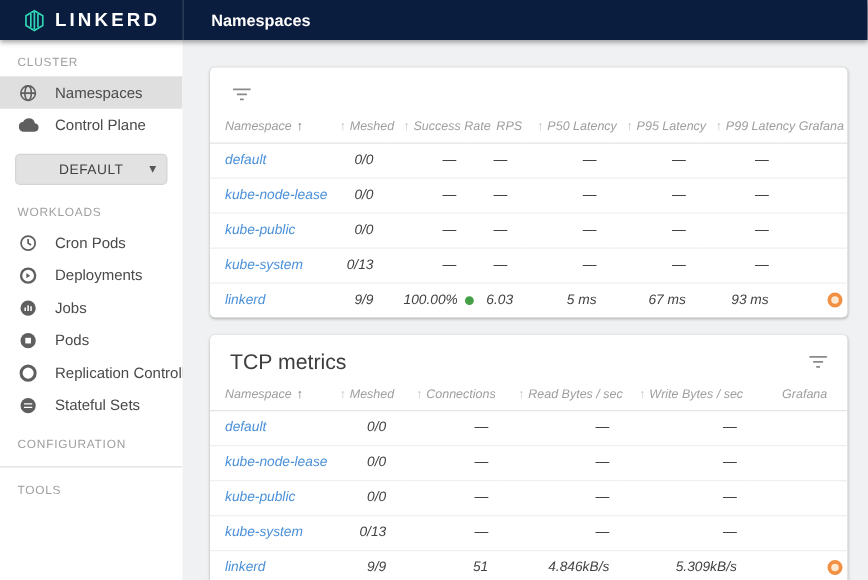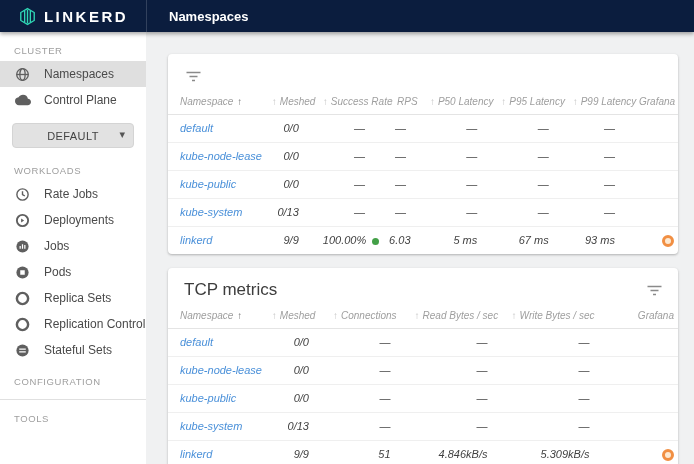--- a/index.html
+++ b/index.html
@@ -37,21 +37,21 @@
           padding:22px 16px 0 22px; }
   .card { background:#fff; border-radius:4px; margin-bottom:14px;
           box-shadow:0 1px 3px rgba(0,0,0,.16), 0 1px 2px rgba(0,0,0,.12); }
   .card-head { display:flex; justify-content:space-between; align-items:flex-start;
                padding:10px 14px 2px 16px; }
   .card-title { font-size:17px; color:#3d3d3d; line-height:24px; }
   .filter-btn { padding:4px 2px; cursor:pointer; }
 
   table { width:100%; border-collapse:collapse; table-layout:fixed;font-style:italic; }
   th { font-size:10px; font-weight:normal; color:#9e9e9e; padding:4px 12px 7px;
-       text-align:right; white-space:nowrap; border-bottom:1px solid #e4e4e4; cursor:pointer; }
+       white-space:nowrap; border-bottom:1px solid #e4e4e4; cursor:pointer; }
   th.th-ns { text-align:left; }
   td { font-size:11px; color:#424242; padding:7px 12px; line-height:13px;
        text-align:right; white-space:nowrap; border-bottom:1px solid #efefef; }
   tr:last-child td { border-bottom:none; }
   td.ns { text-align:left; }
   td.ns a { color:#4a90d9; text-decoration:none; cursor:pointer; }
   .arr-light { color:#c4c4c4; font-size:10px; margin-right:3px; }
   .arr-dark  { color:#6f6f6f; font-size:10px; margin-left:4px; }
   th.graf, td.graf { padding-right:4px;margin-left:16px; }
   .dot { display:inline-block; width:7px; height:7px; border-radius:50%;
@@ -112,21 +112,21 @@
 
   <div class="side-item">
     <span class="icon">
       <svg width="15" height="15" viewBox="0 0 16 16">
           <g stroke="#5f5f5f" stroke-width="1.5" fill="none">
         <circle cx="8" cy="8" r="6"></circle>
             <path d="M8 4.5V8l2.5 1.6"></path>
           </g>
         </svg>
     </span>
-    <span class="lbl">Rate Jobs</span>
+    <span class="lbl">Cron Pods</span>
   </div>
 
 
   <div class="side-item">
     <span class="icon">
       <svg width="15" height="15" viewBox="0 0 16 16">
           <circle cx="8" cy="8" r="6" stroke="#5f5f5f" stroke-width="2" fill="none"></circle>
         <path d="M6.5 5.8l3.2 2.2-3.2 2.2z" fill="#5f5f5f"></path>
         </svg>
     </span>
@@ -148,28 +148,20 @@
   <div class="side-item">
     <span class="icon">
       <svg width="15" height="15" viewBox="0 0 16 16">
           <circle cx="8" cy="8" r="6.5" fill="#5f5f5f"></circle>
         <rect x="5.6" y="5.6" width="4.8" height="4.8" fill="#fff"></rect>
         </svg>
     </span>
     <span class="lbl">Pods</span>
   </div>
 
-  <div class="side-item">
-    <span class="icon">
-      <svg width="15" height="15" viewBox="0 0 16 16">
-          <circle cx="8" cy="8" r="6" stroke="#5f5f5f" stroke-width="2.6" fill="none"></circle>
-        </svg>
-    </span>
-    <span class="lbl">Replica Sets</span>
-  </div>
 
   <div class="side-item">
     <span class="icon">
       <svg width="15" height="15" viewBox="0 0 16 16">
           <circle cx="8" cy="8" r="6" stroke="#5f5f5f" stroke-width="2.6" fill="none"></circle>
         </svg>
     </span>
     <span class="lbl">Replication Controllers</span>
   </div>
 

